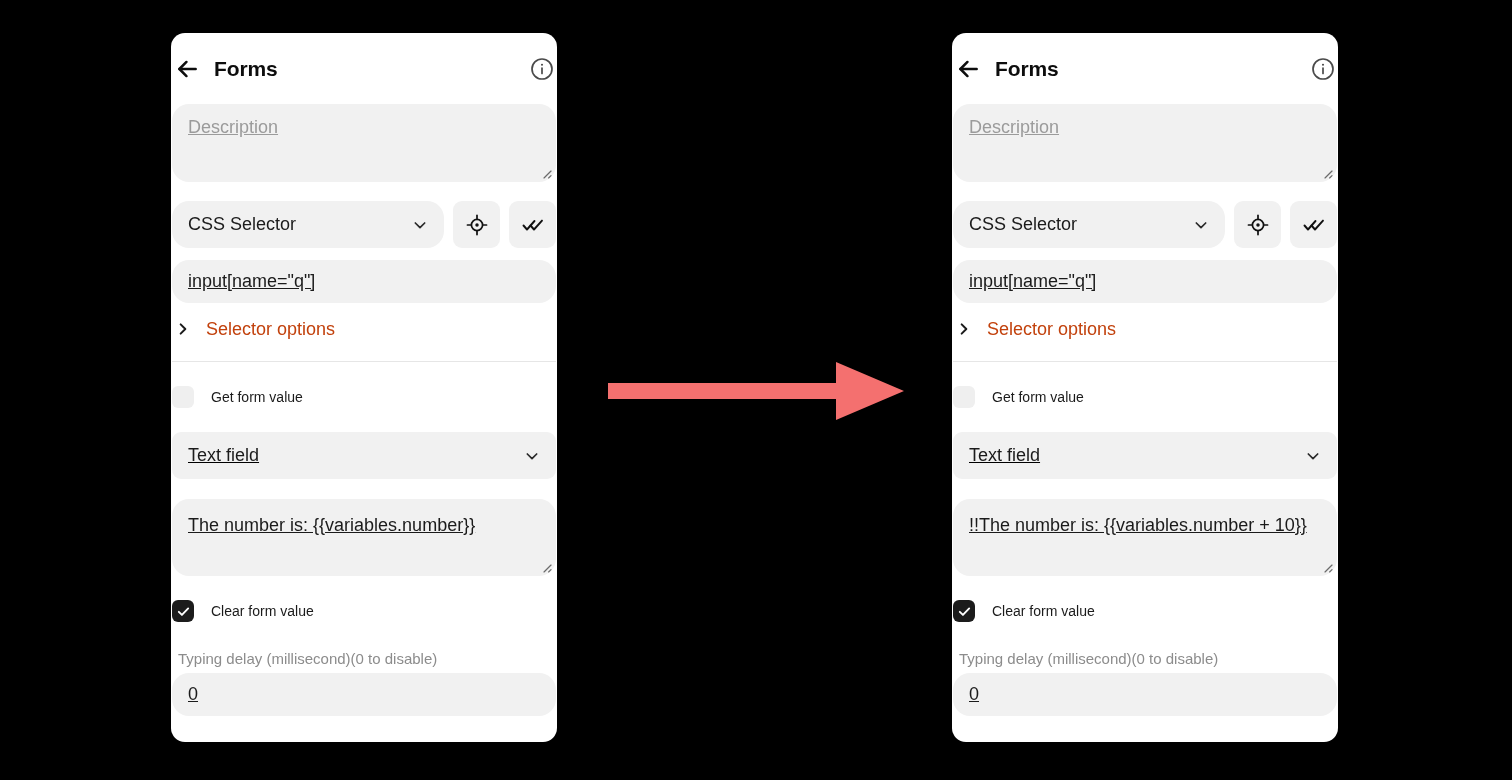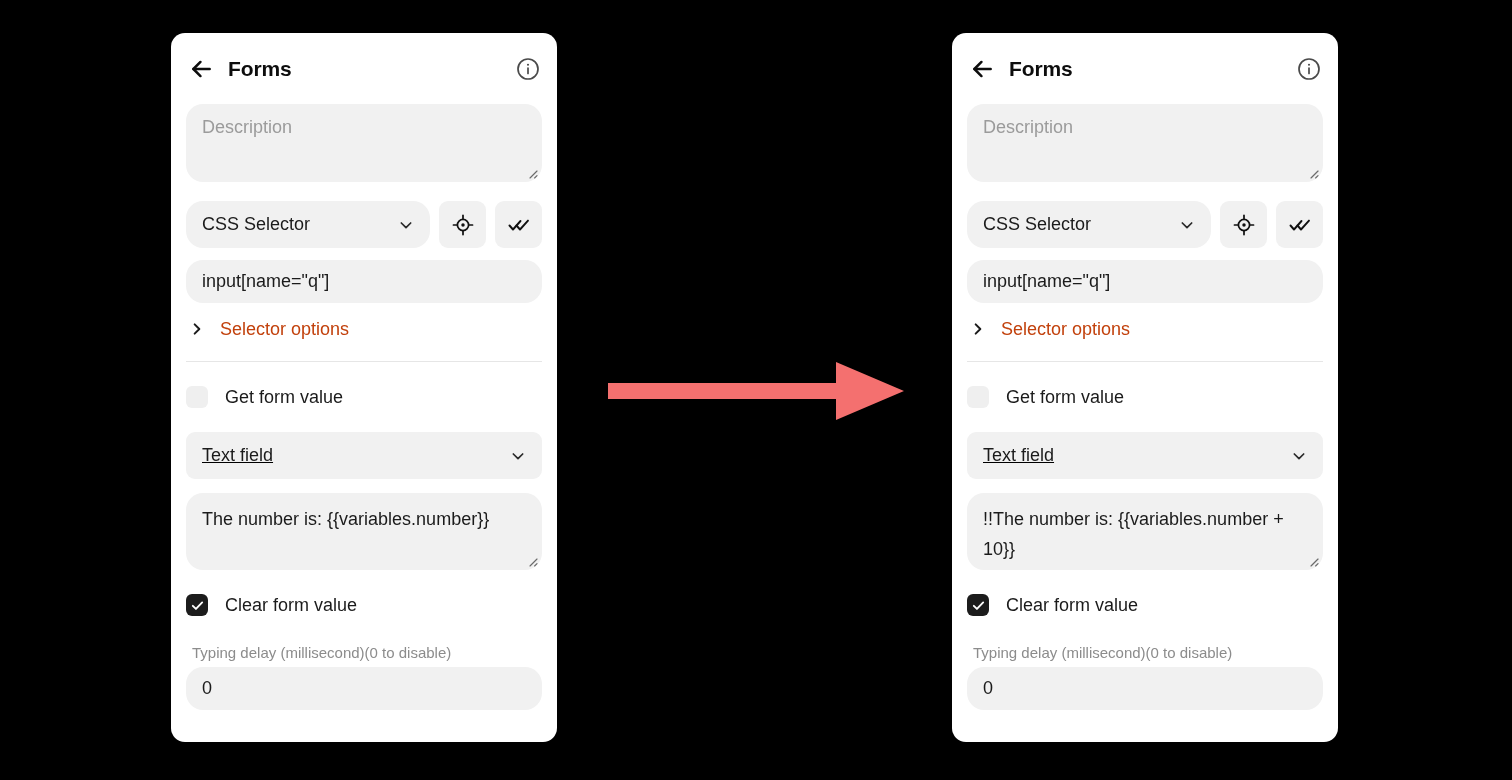--- a/index.html
+++ b/index.html
@@ -20,21 +20,21 @@
   }
 
   
   .panel {
     position: absolute;
     top: 33px;
     width: 386px;
     height: 709px;
     background: #ffffff;
     border-radius: 14px;
-    padding: 0 15px;
+    padding: 0 1px;
   }
   .panel-left  { left: 171px; }
   .panel-right { left: 952px; }
 
   
   .panel-header {
     height: 71px;
     display: flex;
     align-items: center;
     padding: 0 2px;
@@ -65,20 +65,21 @@
     justify-content: center;
     cursor: pointer;
   }
 
   
   .field {
     background: #f1f1f1;
     border-radius: 17px;
     width: 100%;
     position: relative;
+    text-decoration: underline;
   }
 
   .textarea-desc {
     height: 78px;
     margin-top: 0px;
     padding: 13px 16px;
     font-size: 18px;
     color: #9b9b9b;
   }
 
@@ -177,21 +178,21 @@
     border-radius: 6px;
     flex: 0 0 auto;
     display: flex;
     align-items: center;
     justify-content: center;
   }
   .checkbox.off { background: #efefef; }
   .checkbox.on  { background: #1c1c1c; }
 
   .check-label {
-    font-size: 18px;
+    font-size: 14px;
     color: #1b1b1b;
     margin-left: 17px;
   }
 
   
   .select-box-full {
     width: 100%;
     height: 47px;
     margin-top: 20px;
     background: #f1f1f1;
@@ -199,21 +200,21 @@
     display: flex;
     align-items: center;
     padding: 0 16px;
     cursor: pointer;
     text-decoration: underline;
   }
 
   
   .textarea-value {
     height: 77px;
-    margin-top: 14px;
+    margin-top: 20px;
     padding: 11px 16px;
     font-size: 18px;
     color: #1b1b1b;
     line-height: 1.68;
     white-space: pre-line;
     cursor: text;
   }
 
   
   .delay-label {

